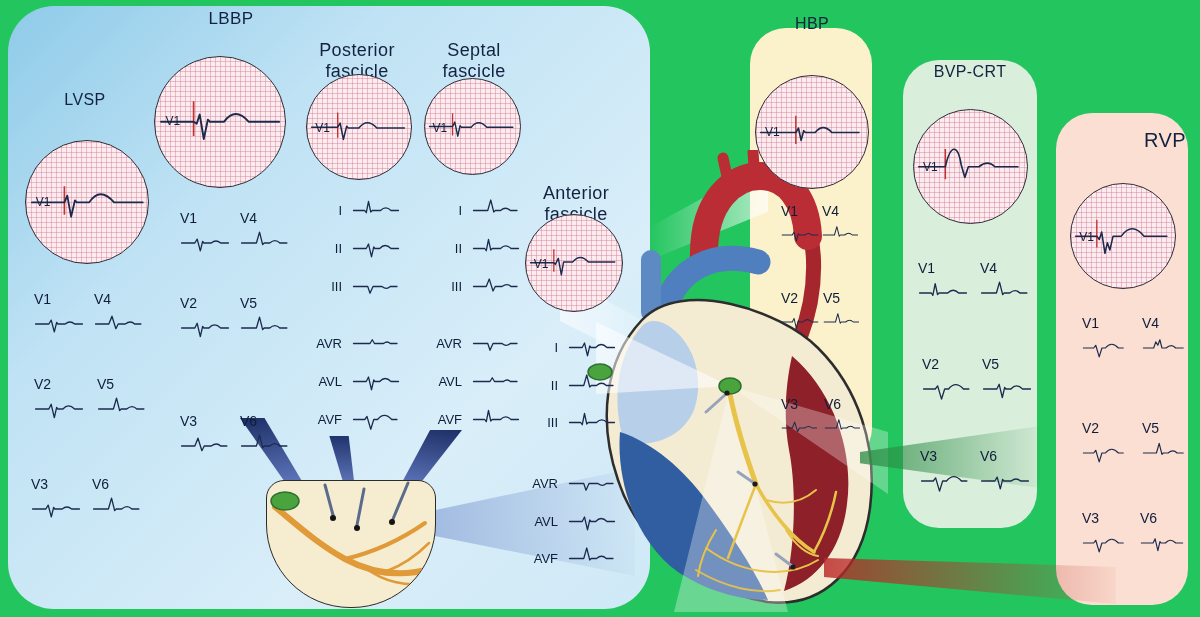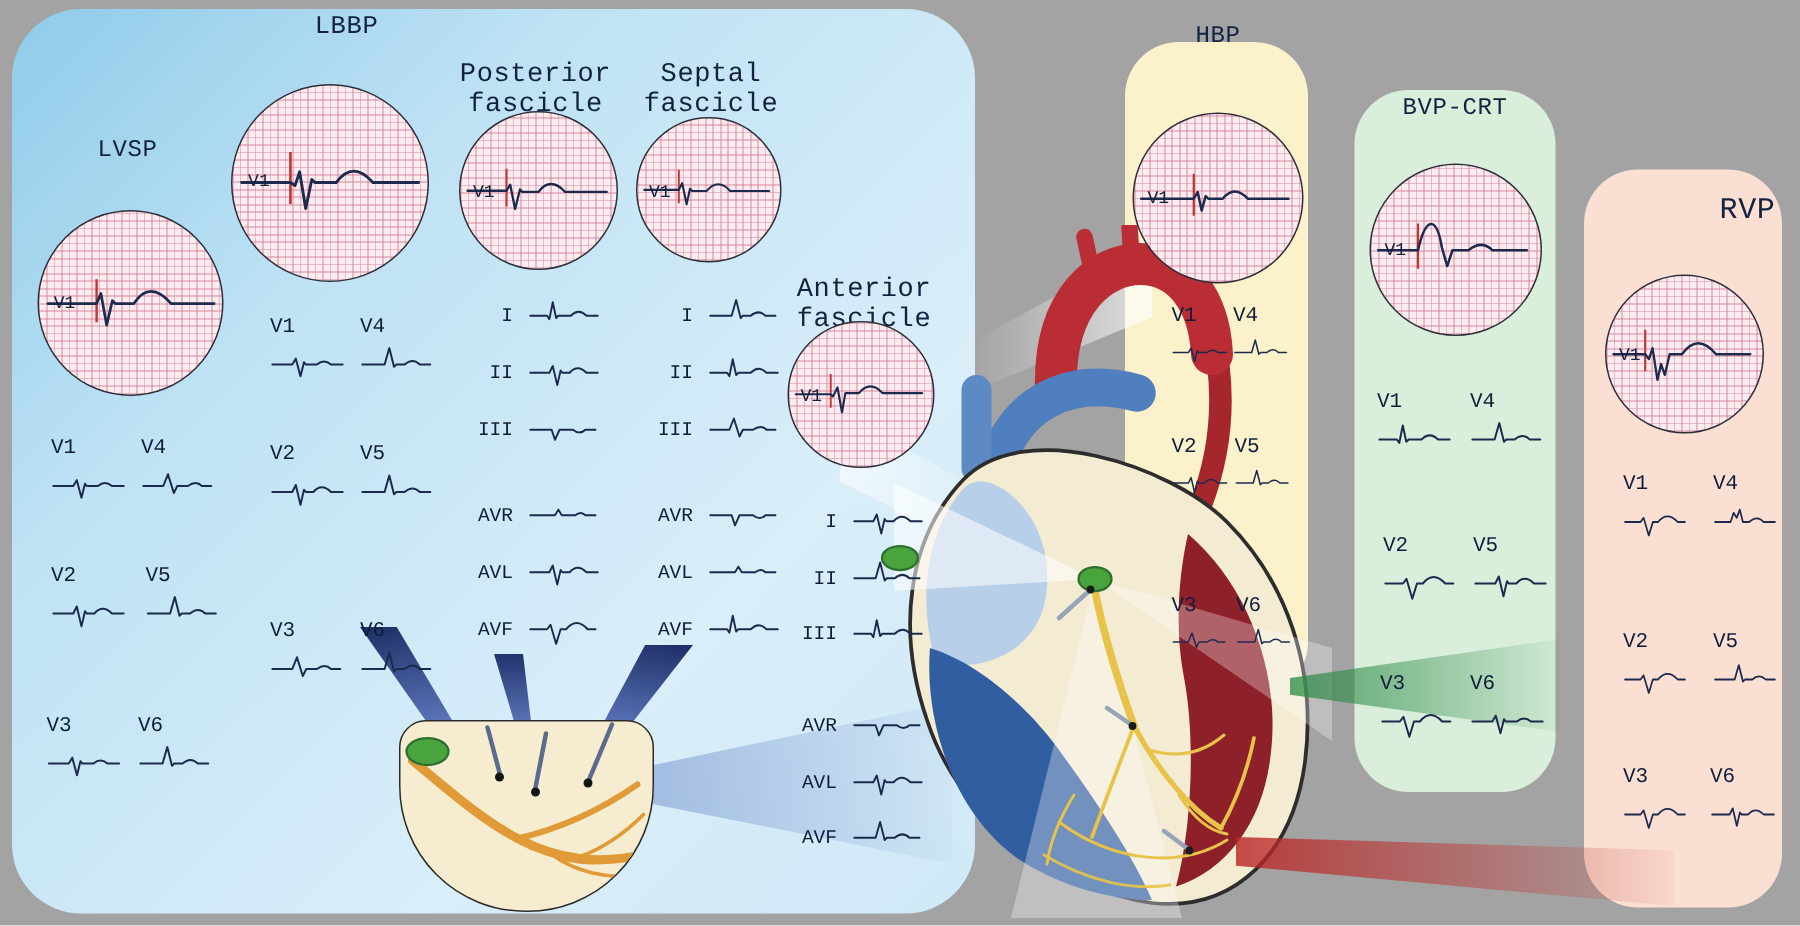--- a/index.html
+++ b/index.html
@@ -1,17 +1,17 @@
 <!DOCTYPE html>
 <html><head>
 <meta charset="utf-8">
 <style>
   html,body{margin:0;padding:0;background:#fff}
-  #stage{position:relative;width:1200px;height:617px;overflow:hidden;background:#a3a3a3;
-         font-family:Liberation Mono, monospace;color:#15213d}
+  #stage{position:relative;width:1200px;height:617px;overflow:hidden;background:#22c55e;
+         font-family:Liberation Sans, sans-serif;color:#15213d}
   
   .panel{position:absolute;z-index:1}
   .p-blue{left:8px;top:6px;width:642px;height:603px;border-radius:46px;
           background:linear-gradient(135deg,#8ecbe9 0%,#bfe2f4 30%,#d9eef9 70%,#cfe9f6 100%)}
   .p-yellow{left:750px;top:28px;width:122px;height:436px;border-radius:36px;background:#fbf2cb}
   .p-green{left:903px;top:60px;width:134px;height:468px;border-radius:36px;background:#d9eedb}
   .p-pink{left:1056px;top:113px;width:132px;height:492px;border-radius:36px;background:#fadfd2}
   
   .title{position:absolute;z-index:6;text-align:center;font-size:17px;letter-spacing:.4px;color:#132240}
   .subtitle{font-size:18px}

